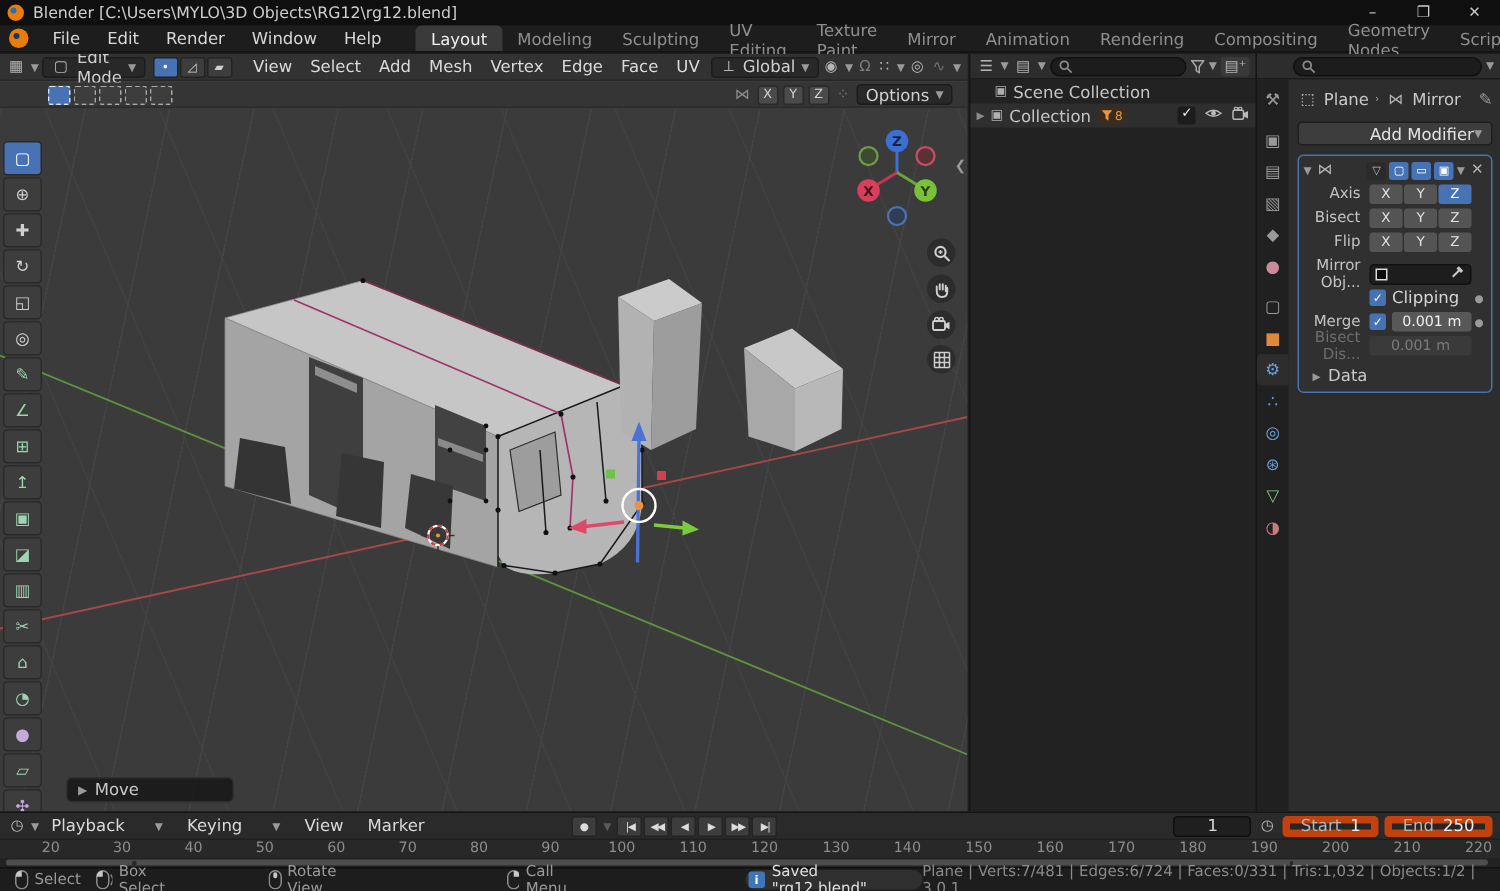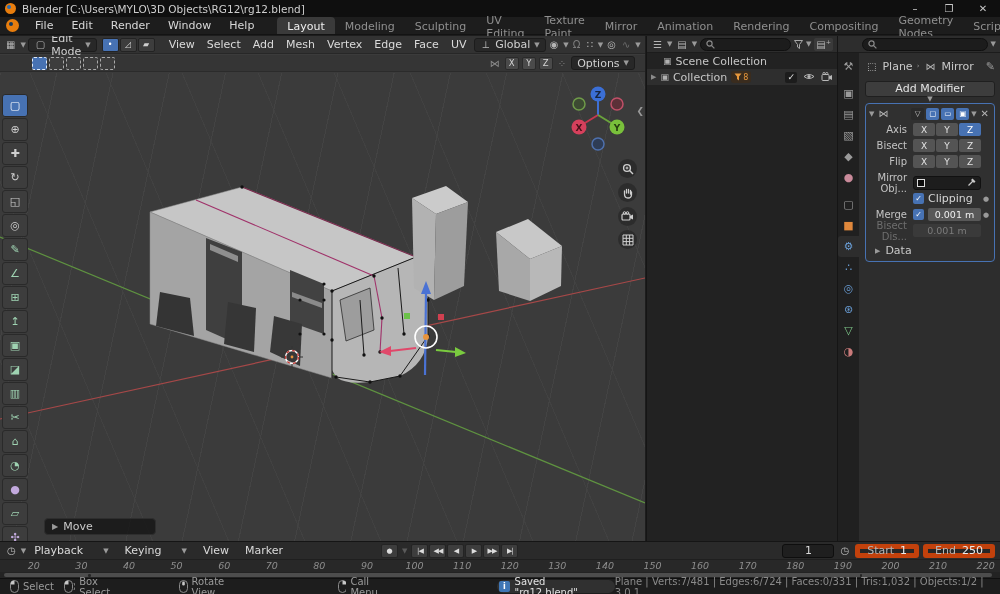--- a/index.html
+++ b/index.html
@@ -72,21 +72,21 @@
   
   .props{position:absolute;left:837px;top:36px;width:163px;height:505px;background:#2d2d2d;border-left:1px solid #151515;}
   .props-header{height:17px;background:#2d2d2d;border-bottom:1px solid #1c1c1c;display:flex;align-items:center;gap:3px;padding:0 4px 0 24px;}
   .ptabs{position:absolute;left:0;top:17px;width:21px;height:488px;background:#202020;display:flex;flex-direction:column;align-items:center;padding-top:3px;}
   .ptab{width:21px;height:21px;display:flex;align-items:center;justify-content:center;font-size:11px;color:#9a9a9a;}
   .ptab.gap{margin-top:6px;}
   .ptab.active{background:#2d2d2d;border-radius:3px 0 0 3px;}
   .pbody{position:absolute;left:21px;top:17px;width:142px;height:488px;padding:5px 6px;}
   .crumb{display:flex;align-items:center;gap:4px;color:#c9c9c9;height:16px;}
   .crumb .pin{margin-left:auto;color:#9a9a9a;}
-  .addmod{margin-top:7px;height:16px;background:#3d3d3d;border:1px solid #1f1f1f;border-radius:3px;display:flex;align-items:center;justify-content:space-between;padding:0 6px;color:#e3e3e3;flex-direction:column;}
+  .addmod{margin-top:7px;height:16px;background:#3d3d3d;border:1px solid #1f1f1f;border-radius:3px;display:flex;align-items:center;justify-content:flex-end;padding:0 6px;color:#e3e3e3;}
   .modpanel{margin-top:6px;border:1px solid #4772b3;border-radius:4px;background:#303030;padding:2px 3px 4px;}
   .mod-head{display:flex;align-items:center;gap:2px;height:15px;color:#c9c9c9;}
   .tgl{width:13px;height:12px;border-radius:2px;display:flex;align-items:center;justify-content:center;font-size:7.5px;background:#2a2a2a;color:#bbb;}
   .tgl.on{background:#4772b3;color:#fff;}
   .mrow{display:flex;align-items:center;height:15px;margin-top:1px;}
   .mrow .lbl{width:44px;text-align:right;padding-right:6px;color:#c3c3c3;font-size:10px;flex:none;}
   .mrow .lbl.dim{color:#6e6e6e;}
   .xyz{display:flex;gap:1px;flex:1;}
   .xyz .b{flex:1;height:13px;background:#545454;border-radius:2px;display:flex;align-items:center;justify-content:center;color:#e2e2e2;font-size:9px;}
   .xyz .b.on{background:#4772b3;color:#fff;}
@@ -105,21 +105,21 @@
   .tl-menus{display:flex;align-items:center;}
   .tl-menus .m{display:flex;align-items:center;gap:20px;padding:0 8px;color:#dadada;}
   .tl-right{margin-left:auto;display:flex;align-items:center;gap:4px;}
   .playbtns{display:flex;gap:1px;}
   .pb{min-width:17px;height:14px;background:#3d3d3d;border:1px solid #242424;border-radius:2px;color:#dcdcdc;font-size:7px;display:flex;align-items:center;justify-content:center;padding:0 2px;letter-spacing:-1px;}
   .framefield{width:52px;height:14px;background:#1f1f1f;border:1px solid #0e0e0e;border-radius:3px;display:flex;align-items:center;justify-content:center;color:#d8d8d8;margin-left:260px;}
   .rangepill{height:14px;background:#262626;border:5px solid #c2410c;border-radius:3px;display:flex;align-items:center;gap:6px;padding:0 7px;}
   .rangepill .rl{color:#b4b4b4;}
   .rangepill .rv{color:#ececec;}
   .ruler{position:relative;height:12px;background:#282828;display:flex;padding-left:10px;overflow:hidden;}
-  .ruler span{width:47.6px;text-align:center;color:#8d8d8d;font-size:9.5px;flex:none;font-style:italic;}
+  .ruler span{width:47.6px;text-align:center;color:#8d8d8d;font-size:9.5px;flex:none;}
   .tl-scroll{position:relative;height:6px;background:#232323;}
   .tl-thumb{position:absolute;left:4px;top:1px;right:8px;height:4px;background:#4d4d4d;border-radius:2px;}
   .tl-thumb i{position:absolute;top:1px;width:2.5px;height:2.5px;border-radius:50%;background:#262626;}
 
   
   .statusbar{position:absolute;left:0;top:578px;width:1000px;height:16px;background:#1d1d1d;border-top:1px solid #101010;display:flex;align-items:center;font-size:10px;color:#9a9a9a;}
   .hint{display:flex;align-items:center;gap:4px;margin-left:10px;}
   .hint svg{display:block;}
   .savedbadge{display:flex;align-items:center;gap:5px;background:#303030;border-radius:8px;height:13px;padding:0 8px 0 2px;margin-left:100px;color:#e0e0e0;}
   .infosq{width:11px;height:11px;background:#3f76b5;border-radius:2px;color:#fff;font-size:8px;font-weight:bold;display:flex;align-items:center;justify-content:center;}

